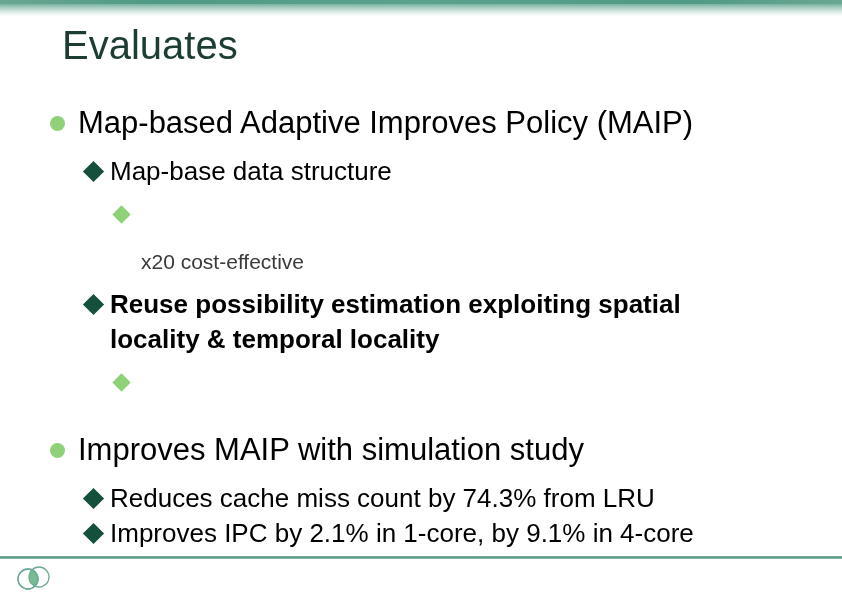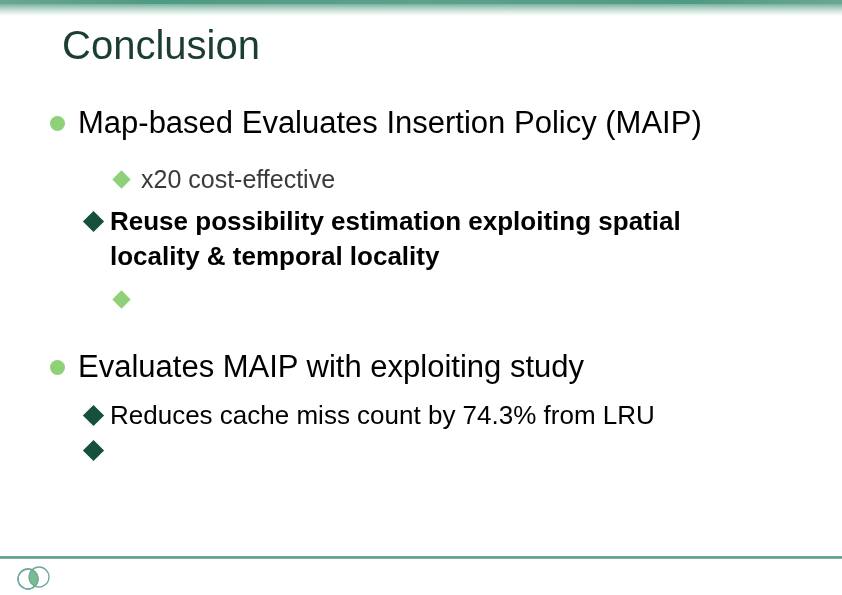--- a/index.html
+++ b/index.html
@@ -142,24 +142,25 @@
     height: 30px;
   }
   .diamond-light {
     display: block;
     width: 13px;
     height: 13px;
     background: #8ed178;
     transform: rotate(45deg);
   }
   .lvl3 .txt {
-    font-size: 25px;
+    font-size: 21px;
     line-height: 30px;
     color: #3a3a3a;
     white-space: nowrap;
+    margin-top: 48px;
   }
 
   .gap-small { height: 10px; }
   .gap-big   { height: 34px; }
 
   
   .footer-rule {
     position: absolute;
     left: 0;
     top: 556px;
@@ -177,33 +178,39 @@
 </style>
 </head>
 <body>
 
 <div id="slide">
 
   <div class="top-band">
     <div class="top-band-core"></div>
   </div>
 
-  <div class="title">Conclusion</div>
+  <div class="title">Evaluates</div>
 
   <div class="body">
 
     <div class="bullet-row lvl1">
       <span class="marker">
         <span class="dot"></span>
       </span>
-      <span class="txt">Map-based Evaluates Insertion Policy (MAIP)</span>
-    </div>
-
-    <div class="gap-small"></div>
-
+      <span class="txt">Map-based Adaptive Improves Policy (MAIP)</span>
+    </div>
+
+    <div class="gap-small"></div>
+
+    <div class="bullet-row lvl2">
+      <span class="marker">
+        <span class="diamond-dark"></span>
+      </span>
+      <span class="txt">Map-base data structure</span>
+    </div>
 
     <div class="gap-small"></div>
 
     <div class="bullet-row lvl3">
       <span class="marker">
         <span class="diamond-light"></span>
       </span>
       <span class="txt">x20 cost-effective</span>
     </div>
 
@@ -223,36 +230,37 @@
         <span class="diamond-light"></span>
       </span>
     </div>
 
     <div class="gap-big"></div>
 
     <div class="bullet-row lvl1">
       <span class="marker">
         <span class="dot"></span>
       </span>
-      <span class="txt">Evaluates MAIP with exploiting study</span>
+      <span class="txt">Improves MAIP with simulation study</span>
     </div>
 
     <div class="gap-small"></div>
 
     <div class="bullet-row lvl2">
       <span class="marker">
         <span class="diamond-dark"></span>
       </span>
       <span class="txt">Reduces cache miss count by 74.3% from LRU</span>
     </div>
 
     <div class="bullet-row lvl2">
       <span class="marker">
         <span class="diamond-dark"></span>
       </span>
+      <span class="txt">Improves IPC by 2.1% in 1-core, by 9.1% in 4-core</span>
     </div>
 
   </div>
 
   <div class="footer-rule"></div>
 
   <div class="logo">
     <svg width="44" height="26" viewBox="0 0 44 26" xmlns="http://www.w3.org/2000/svg">
       <defs>
         <clipPath id="leftCirc">

